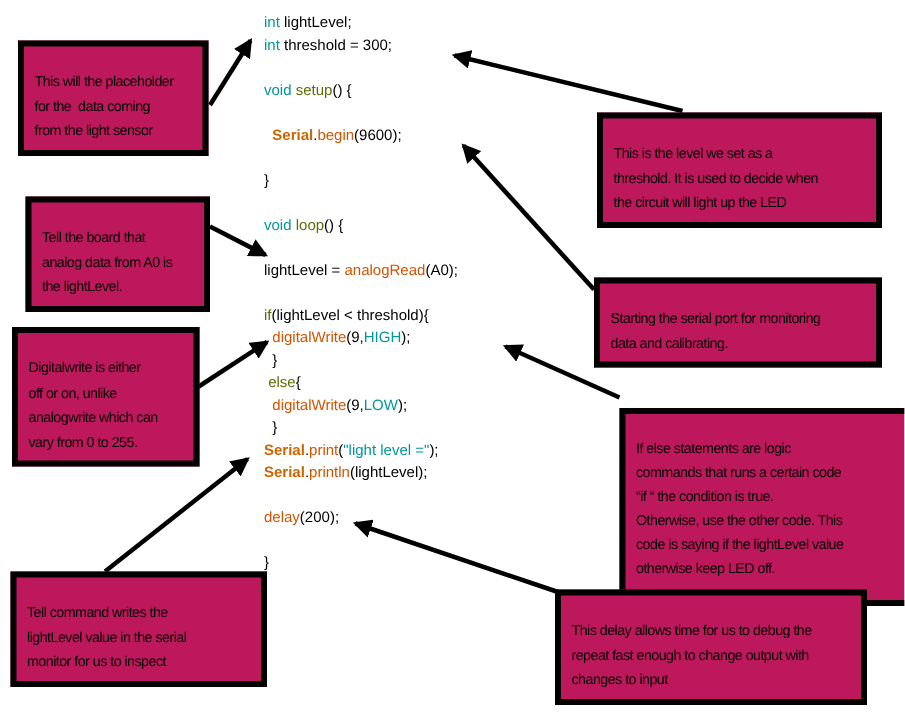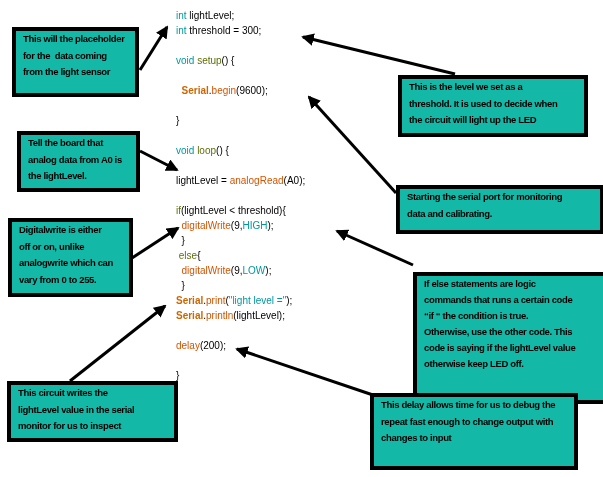--- a/index.html
+++ b/index.html
@@ -24,35 +24,35 @@
   .tok-func   { color:#D35400; }
   .tok-serial { color:#CC6600; font-weight:bold; }
   .tok-const  { color:#00979C; }
   .tok-string { color:#00979C; }
   
   #arrows { position:absolute; left:0; top:0; z-index:1; }
   .arrow { stroke:#000000; stroke-width:3; }
   
   .note {
     position:absolute; z-index:2;
-    background:#14b8a6;
+    background:#be185d;
     border:4px solid #000000;
-    padding:0 7px 3px 7px;
-    font-weight:bold;
+    padding:16px 7px 3px 7px;
+    font-weight:normal;
     font-size:9.5px;
     letter-spacing:-0.35px;
     color:#000000;
   }
   .nl { line-height:16.5px; white-space:pre; }
   #box1 { left:12px;  top:27px;  width:127px; min-height:70px; }
   #box2 { left:17px;  top:131px; width:123px; min-height:61px; }
   #box3 { left:8px;   top:218px; width:125px; min-height:79px; }
   #box4 { left:7px;   top:381px; width:171px; min-height:61px; }
   #box5 { left:398px; top:75px;  width:190px; min-height:62px; }
-  #box6 { left:396px; top:185px; width:208px; min-height:49px; }
+  #box6 { left:396px; top:185px; width:192px; min-height:49px; }
   #box7 { left:413px; top:245px; width:212px; min-height:132px;margin-top:27px; }
   #box7 .nl { line-height:16px; }
   #box8 { left:370px; top:393px; width:208px; min-height:77px; }
 </style>
 </head>
 <body>
 
 <div id="stage">
 
   <svg id="arrows" width="603" height="477" viewBox="0 0 603 477">
@@ -86,21 +86,21 @@
   </div>
 
   <div class="note" id="box3">
     <div class="nl">Digitalwrite is either</div>
     <div class="nl">off or on, unlike</div>
     <div class="nl">analogwrite which can</div>
     <div class="nl">vary from 0 to 255.</div>
   </div>
 
   <div class="note" id="box4">
-    <div class="nl">This circuit writes the</div>
+    <div class="nl">Tell command writes the</div>
     <div class="nl">lightLevel value in the serial</div>
     <div class="nl">monitor for us to inspect</div>
   </div>
 
   <div class="note" id="box5">
     <div class="nl">This is the level we set as a</div>
     <div class="nl">threshold. It is used to decide when</div>
     <div class="nl">the circuit will light up the LED</div>
   </div>
 

